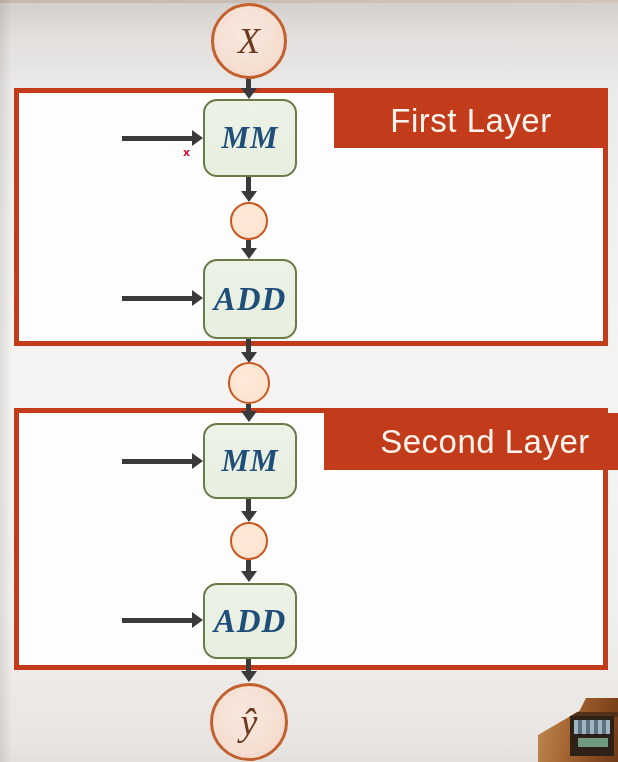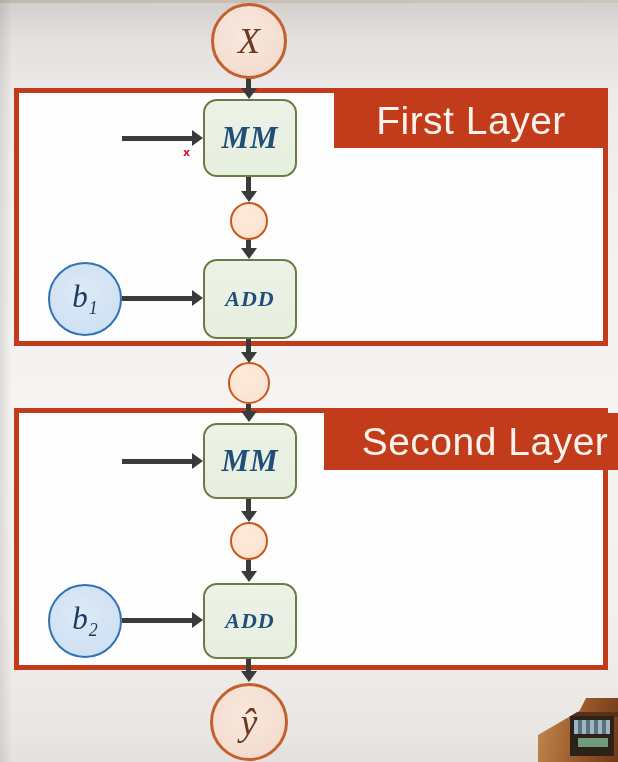--- a/index.html
+++ b/index.html
@@ -11,41 +11,41 @@
   .top-edge-line { position:absolute; left:0; top:0; width:618px; height:3px;
     background:linear-gradient(90deg,#c4b9ae,#cfc5ba); }
   .left-edge-shade { position:absolute; left:0; top:0; width:12px; height:762px;
     background:linear-gradient(90deg, rgba(120,110,105,0.18), rgba(120,110,105,0)); }
 
   
   .layer-box { position:absolute; box-sizing:border-box; border:5px solid #c23b1b;
     background:#fdfdfd; z-index:2; }
   .layer-banner { position:absolute; background:#c23b1b; z-index:4;
     display:flex; align-items:center; justify-content:center;
-    color:#fcf4ec; font-size:39px; font-weight:400; letter-spacing:0.5px; }
+    color:#fcf4ec; font-size:33px; font-weight:400; letter-spacing:0.5px; }
 
   
   .circle { position:absolute; border-radius:50%; box-sizing:border-box; z-index:6;
     display:flex; align-items:center; justify-content:center;
     font-family:"Liberation Serif", serif; font-style:italic; }
   .node-io { background:radial-gradient(circle at 45% 40%, #f9e8de 0%, #f4ddd0 70%, #f0d5c6 100%);
     border:3px solid #c2602e; color:#6d3a1f; font-size:36px; }
   .node-param { background:radial-gradient(circle at 45% 40%, #ddeaf7 0%, #d0e1f3 70%, #c8dcf0 100%);
     border:2.5px solid #2e74b5; color:#1d3a66; font-size:31px; }
   .node-dot { background:radial-gradient(circle at 45% 40%, #fdeadb 0%, #fce3cf 75%, #fadcc4 100%);
     border:2.5px solid #c9571d; }
   .circle sub { font-size:0.58em; font-style:normal; font-family:"Liberation Serif",serif;
     font-style:italic; transform:translateY(4px); margin-left:1px; }
   .op-box { position:absolute; box-sizing:border-box; z-index:6; border-radius:14px;
     background:linear-gradient(180deg,#ecf2e6 0%,#e7efe0 100%); border:2px solid #6b7b47;
     display:flex; align-items:center; justify-content:center;
     font-family:"Liberation Serif", serif; font-style:italic; font-weight:600;
     color:#1f4e79; letter-spacing:1px; }
   .op-box.mm  { font-size:31px;text-align:center; }
-  .op-box.add { font-size:22px; }
+  .op-box.add { font-size:33px; }
 
   
   .arr-line { position:absolute; background:#3a3a3a; z-index:5; }
   .arr-head-down { position:absolute; z-index:5; width:0; height:0;
     border-left:8px solid transparent; border-right:8px solid transparent;
     border-top:11px solid #3a3a3a; }
   .arr-head-right { position:absolute; z-index:5; width:0; height:0;
     border-top:8px solid transparent; border-bottom:8px solid transparent;
     border-left:11px solid #3a3a3a; }
 
@@ -98,23 +98,20 @@
   <div class="red-x" style="left:183px; top:146px;">x</div>
 
   <div class="arr-line" style="left:246px; top:177px; width:5px; height:16px;"></div>
   <div class="arr-head-down" style="left:241px; top:191px;"></div>
 
   <div class="circle node-dot" style="left:230px; top:202px; width:38px; height:38px;"></div>
 
   <div class="arr-line" style="left:246px; top:240px; width:5px; height:9px;"></div>
   <div class="arr-head-down" style="left:241px; top:248px;"></div>
 
-  <div class="circle node-param" style="left:48px; top:262px; width:74px; height:74px;">
-    <span><span>b</span><sub>1</sub></span>
-  </div>
 
   <div class="arr-line" style="left:122px; top:296px; width:70px; height:5px;"></div>
   <div class="arr-head-right" style="left:192px; top:290px;"></div>
 
   <div class="op-box add" style="left:203px; top:259px; width:94px; height:80px;">
     <span>ADD</span>
   </div>
 
   <div class="arr-line" style="left:246px; top:339px; width:5px; height:15px;"></div>
   <div class="arr-head-down" style="left:241px; top:352px;"></div>
@@ -138,23 +135,20 @@
   </div>
 
   <div class="arr-line" style="left:246px; top:499px; width:5px; height:13px;"></div>
   <div class="arr-head-down" style="left:241px; top:511px;"></div>
 
   <div class="circle node-dot" style="left:230px; top:522px; width:38px; height:38px;"></div>
 
   <div class="arr-line" style="left:246px; top:560px; width:5px; height:12px;"></div>
   <div class="arr-head-down" style="left:241px; top:571px;"></div>
 
-  <div class="circle node-param" style="left:48px; top:584px; width:74px; height:74px;">
-    <span><span>b</span><sub>2</sub></span>
-  </div>
 
   <div class="arr-line" style="left:122px; top:618px; width:70px; height:5px;"></div>
   <div class="arr-head-right" style="left:192px; top:612px;"></div>
 
   <div class="op-box add" style="left:203px; top:583px; width:94px; height:76px;">
     <span>ADD</span>
   </div>
 
   <div class="arr-line" style="left:246px; top:659px; width:5px; height:13px;"></div>
   <div class="arr-head-down" style="left:241px; top:671px;"></div>

